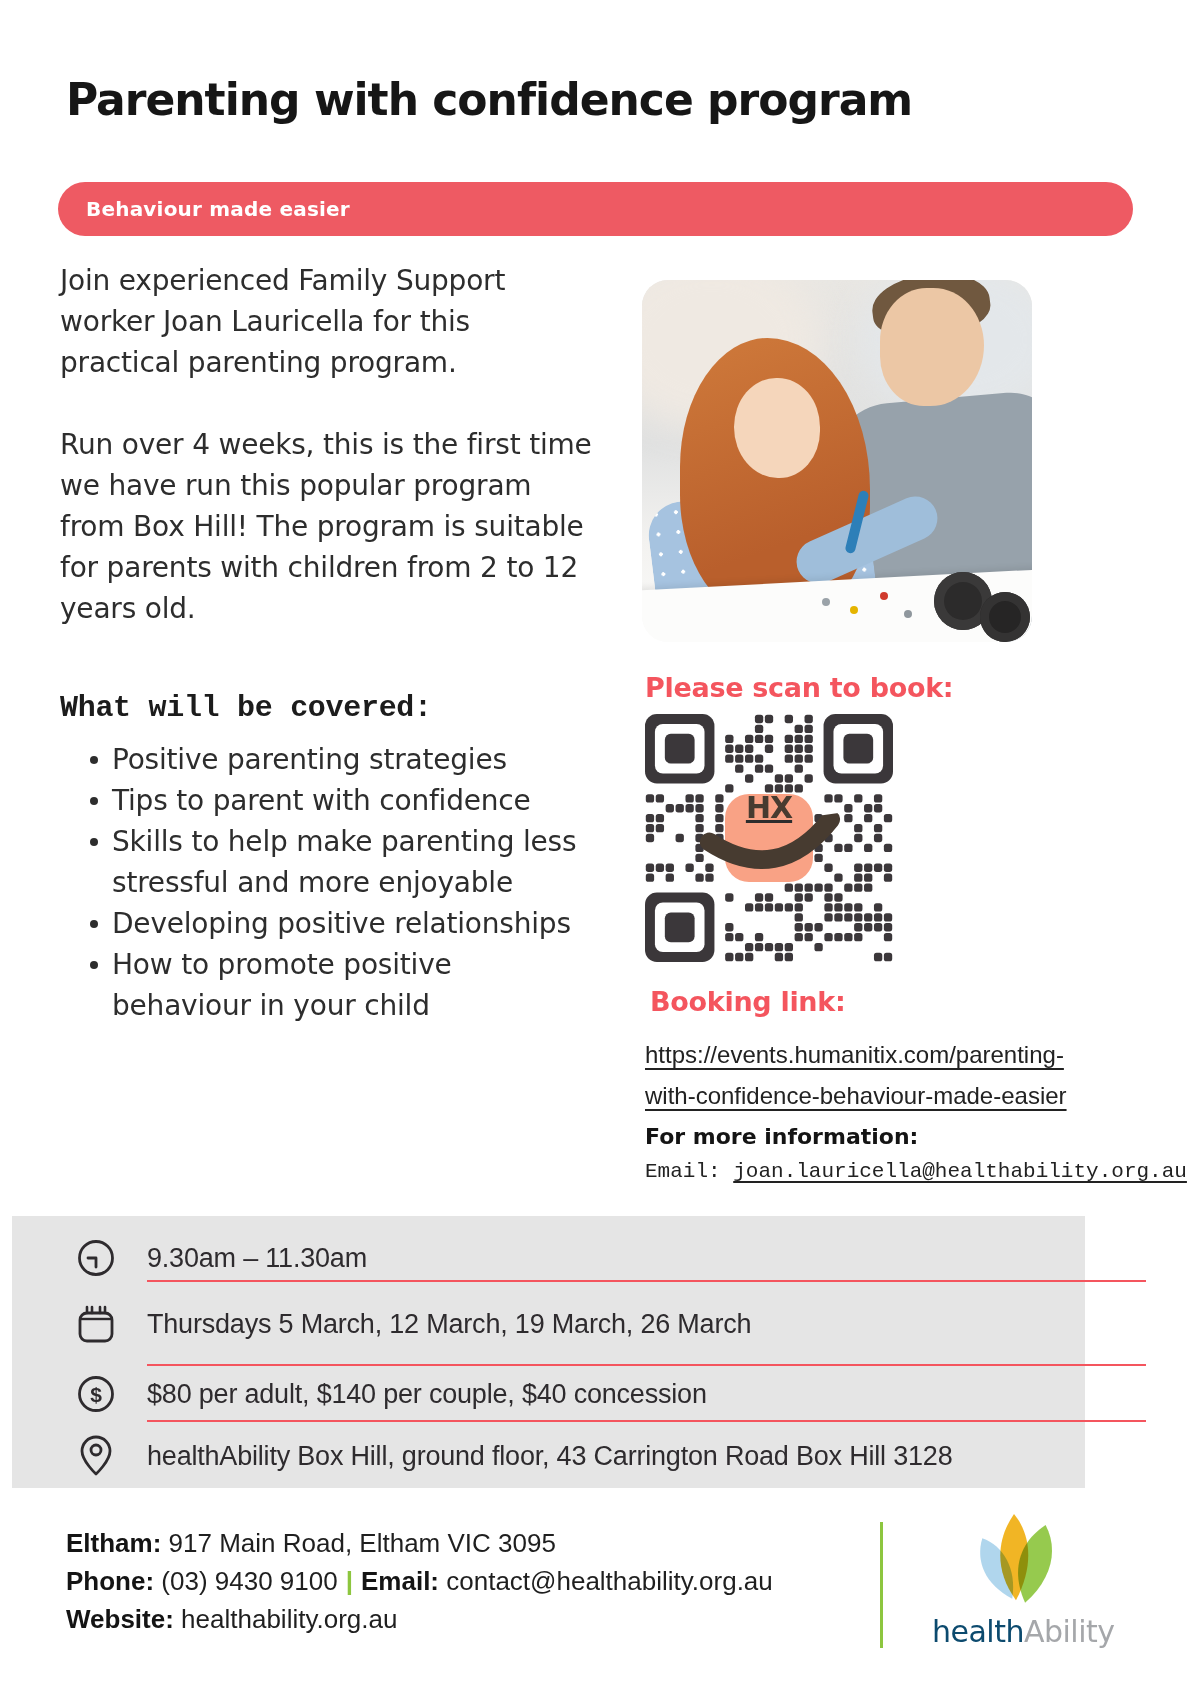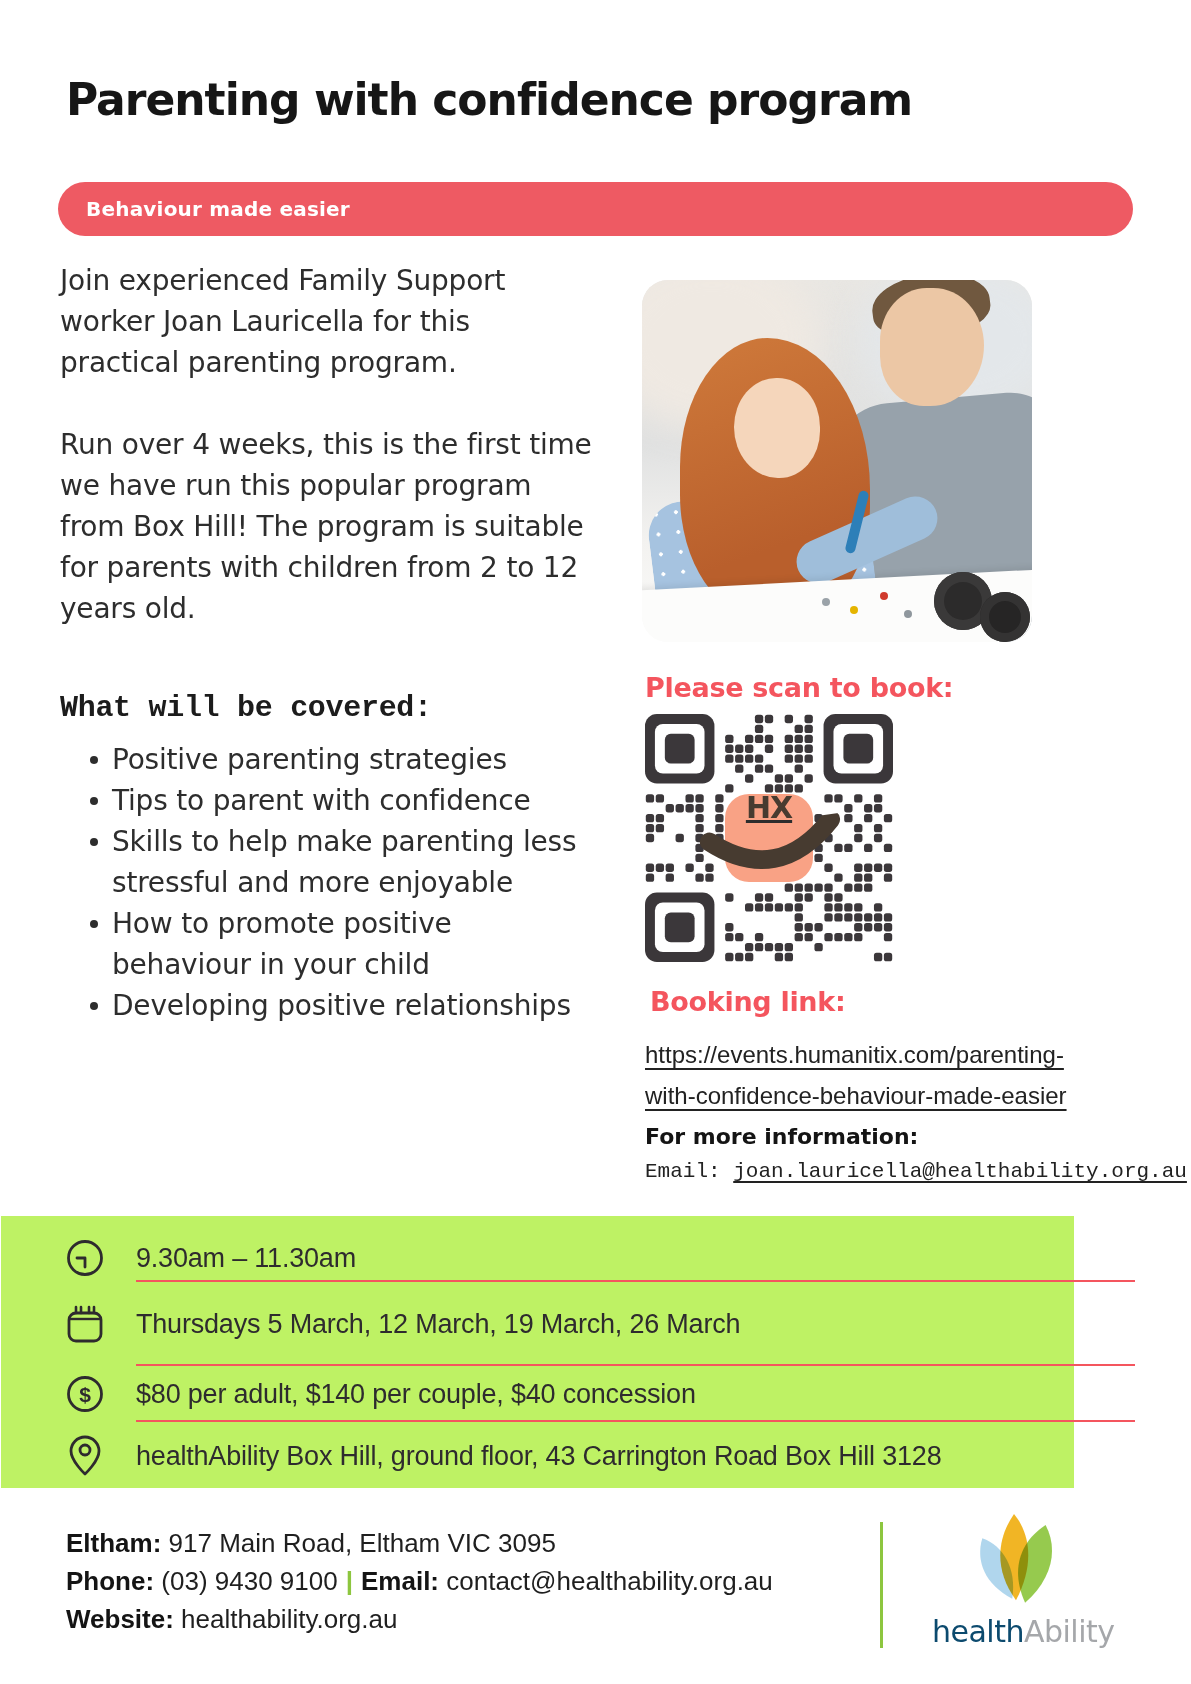--- a/index.html
+++ b/index.html
@@ -79,22 +79,22 @@
     position:absolute; left:645px; top:1034px; width:445px;
     font-family:"Liberation Sans", sans-serif; font-size:24px; line-height:41px;
     color:#222222; text-decoration:underline; text-underline-offset:5px; word-break:break-word;
   }
   .info-heading { position:absolute; left:645px; top:1124px; font-size:22px; font-weight:bold; color:#141414; }
   .info-email { position:absolute; left:645px; top:1160px; font-family:Liberation Mono, monospace; font-size:21px; color:#222222; }
   .info-email a { color:#222222; text-decoration:underline; text-underline-offset:4px; }
 
   
   .details {
-    position:absolute; left:1px; top:1216px; width:1073px; height:272px;
-    background:#bef264;
+    position:absolute; left:12px; top:1216px; width:1073px; height:272px;
+    background:#e5e5e5;
   }
   .d-row { position:absolute; left:0; width:1191px; height:44px; }
   .d-row .ic { position:absolute; left:62px; top:0; width:44px; height:44px; display:flex; align-items:center; justify-content:center; }
   .d-row .tx {
     position:absolute; left:135px; top:0; height:44px; display:flex; align-items:center;
     font-family:"Liberation Sans", sans-serif; font-size:27px; color:#2e2b2e; letter-spacing:-.2px;
   }
   .d-div { position:absolute; left:135px; width:999px; height:2px; background:#F4555E; }
   .r1 { top:20px; } .r2 { top:86px; } .r3 { top:156px; } .r4 { top:218px; }
   .dv1 { top:64px; } .dv2 { top:148px; } .dv3 { top:204px; }
@@ -122,22 +122,22 @@
   </div>
 
   <div class="left-col">
     <p>Join experienced Family Support worker Joan Lauricella for this practical parenting program.</p>
     <p>Run over 4 weeks, this is the first time we have run this popular program from Box Hill! The program is suitable for parents with children from 2 to 12 years old.</p>
     <div class="covered-heading">What will be covered:</div>
     <ul class="covered-list">
       <li>Positive parenting strategies</li>
       <li>Tips to parent with confidence</li>
       <li>Skills to help make parenting less stressful and more enjoyable</li>
+      <li>Developing positive relationships</li>
       <li>How to promote positive behaviour in your child</li>
-      <li>Developing positive relationships</li>
     </ul>
   </div>
 
   <div class="photo">
     <div class="bgblob1"></div>
       <div class="bgblob2"></div>
     <div class="man-torso"></div>
     <div class="man-hair"></div>
     <div class="man-head"></div>
     <div class="girl-torso"></div>

